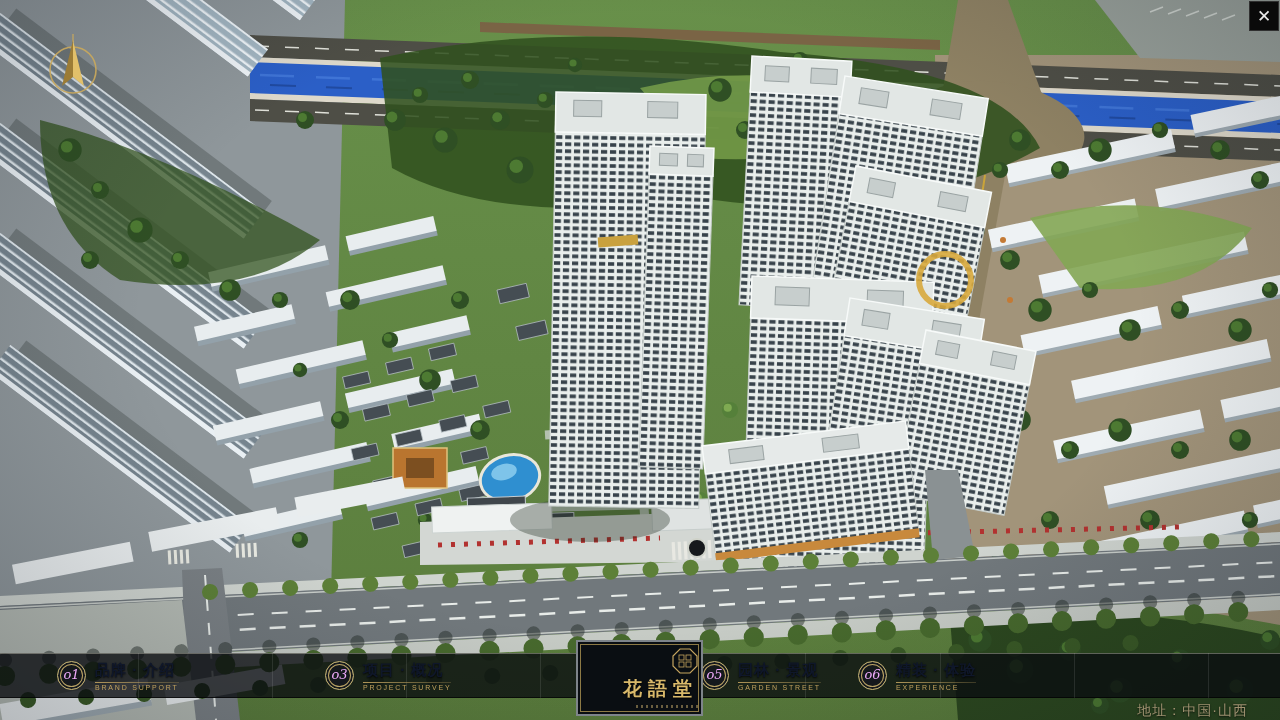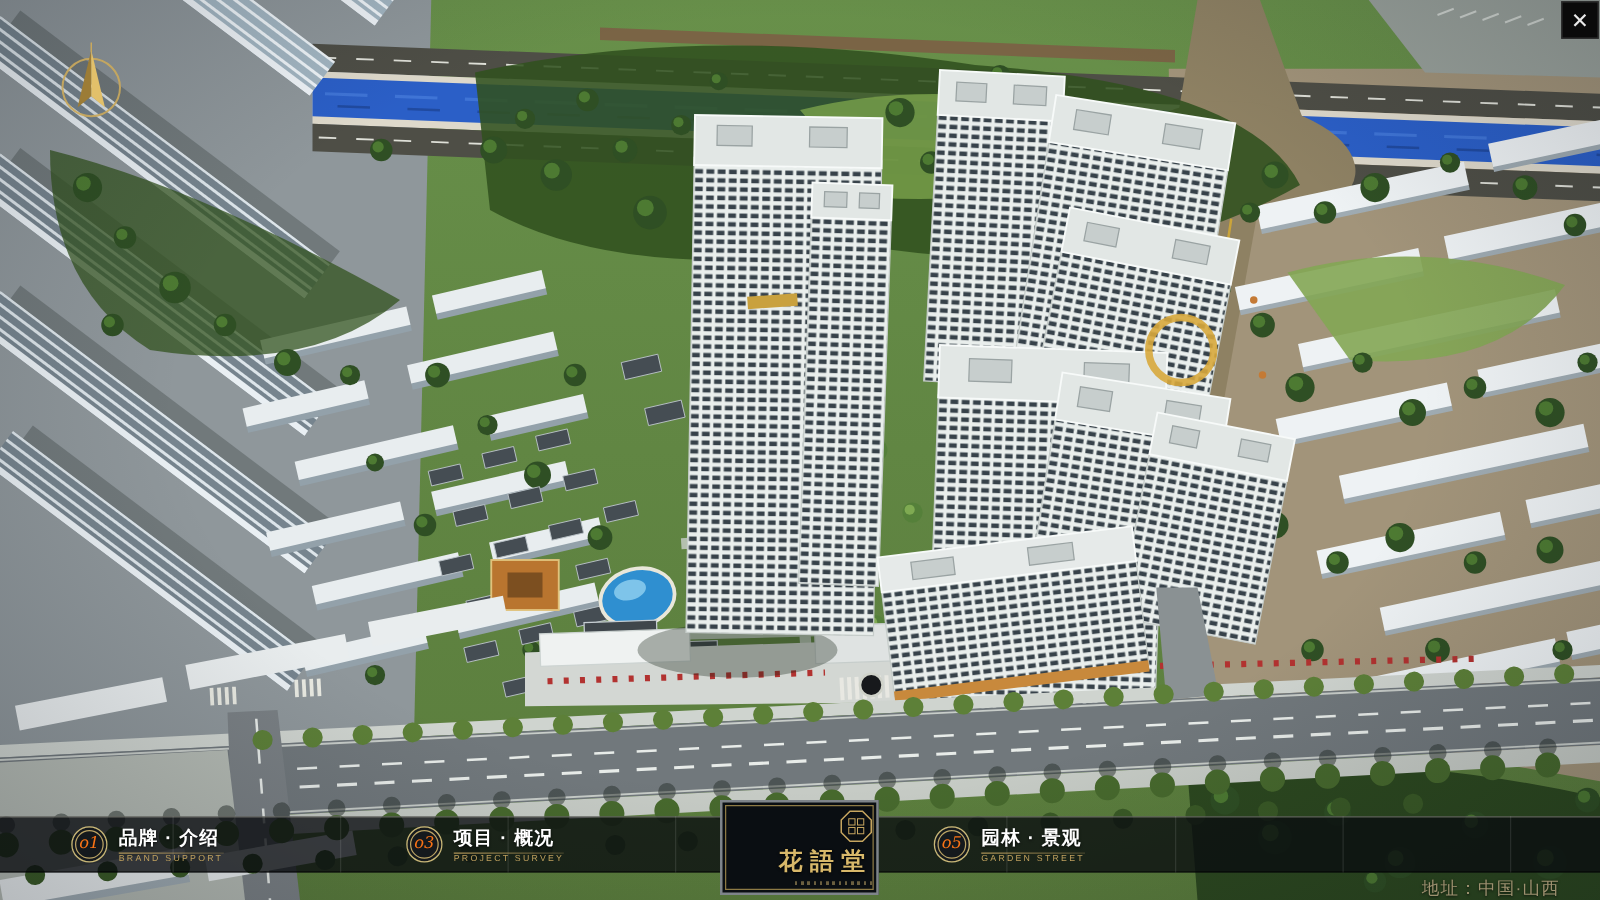--- a/index.html
+++ b/index.html
@@ -21,23 +21,23 @@
     background:rgba(9,12,15,.78);
     border-top:1px solid rgba(225,222,205,.38);
     border-bottom:1px solid rgba(0,0,0,.65);box-sizing:border-box;}
   .nav-div{position:absolute;top:653px;width:1px;height:45px;background:rgba(255,255,255,.10);}
   .nav-item{position:absolute;top:653px;height:45px;display:flex;align-items:center;cursor:pointer;}
   .badge{width:27px;height:27px;border-radius:50%;flex:0 0 auto;
     background:#15191d;border:1px solid #cab878;
     box-shadow:inset 0 0 0 2px #15191d, inset 0 0 0 3px #b9a264;
     display:flex;align-items:center;justify-content:center;}
   .badge span{font-family:"DejaVu Serif",serif;font-style:italic;
-    font-size:13px;color:#f97316;transform:translateY(-1px);}
+    font-size:13px;color:#f0abfc;transform:translateY(-1px);}
   .nav-txt{margin-left:9px;display:flex;flex-direction:column;}
-  .nav-zh{font-size:15px;font-weight:bold;color:#ffffff;letter-spacing:1px;white-space:nowrap;
+  .nav-zh{font-size:15px;font-weight:bold;color:#0f172a;letter-spacing:1px;white-space:nowrap;
     text-shadow:0 1px 2px rgba(0,0,0,.8);}
   .nav-line{height:1px;margin:2px 0 1px 0;
     background:linear-gradient(90deg,rgba(190,160,94,.9),rgba(190,160,94,.25));}
   .nav-en{font-size:7px;color:#bfa05e;letter-spacing:1.8px;white-space:nowrap;}
   
   .logo-box{position:absolute;left:576px;top:640px;width:127px;height:76px;
     background:#0a0e12;border:2px solid #7e848a;box-sizing:border-box;cursor:pointer;}
   .logo-inner{position:absolute;inset:2px;border:1px solid #8d7a45;
     display:flex;flex-direction:column;align-items:flex-end;justify-content:center;}
   .logo-title{font-size:19px;font-weight:bold;color:#d8b86a;letter-spacing:6px;
@@ -572,28 +572,38 @@
 <div class="nav-item" style="left:325px">
   <div class="badge">
         <span>o3</span>
       </div>
   <div class="nav-txt">
         <div class="nav-zh">项目 · 概况</div>
   <div class="nav-line"></div>
         <div class="nav-en">PROJECT SURVEY</div>
       </div>
 </div>
-<div class="nav-item" style="left:747px">
+<div class="nav-item" style="left:700px">
   <div class="badge">
         <span>o5</span>
       </div>
   <div class="nav-txt">
         <div class="nav-zh">园林 · 景观</div>
   <div class="nav-line"></div>
         <div class="nav-en">GARDEN STREET</div>
+      </div>
+</div>
+<div class="nav-item" style="left:858px">
+  <div class="badge">
+        <span>o6</span>
+      </div>
+  <div class="nav-txt">
+        <div class="nav-zh">精装 · 体验</div>
+  <div class="nav-line"></div>
+        <div class="nav-en">EXPERIENCE</div>
       </div>
 </div>
 
 <div class="logo-box">
   <div class="logo-inner">
     <svg width="26" height="26" viewBox="0 0 26 26">
       <polygon points="8,1 18,1 25,8 25,18 18,25 8,25 1,18 1,8" fill="none" stroke="#c6a55f" stroke-width="1.2"></polygon>
       <g fill="none" stroke="#c6a55f" stroke-width=".8">
         <rect x="7" y="7" width="5" height="5"></rect>
             <rect x="14" y="7" width="5" height="5"></rect>

